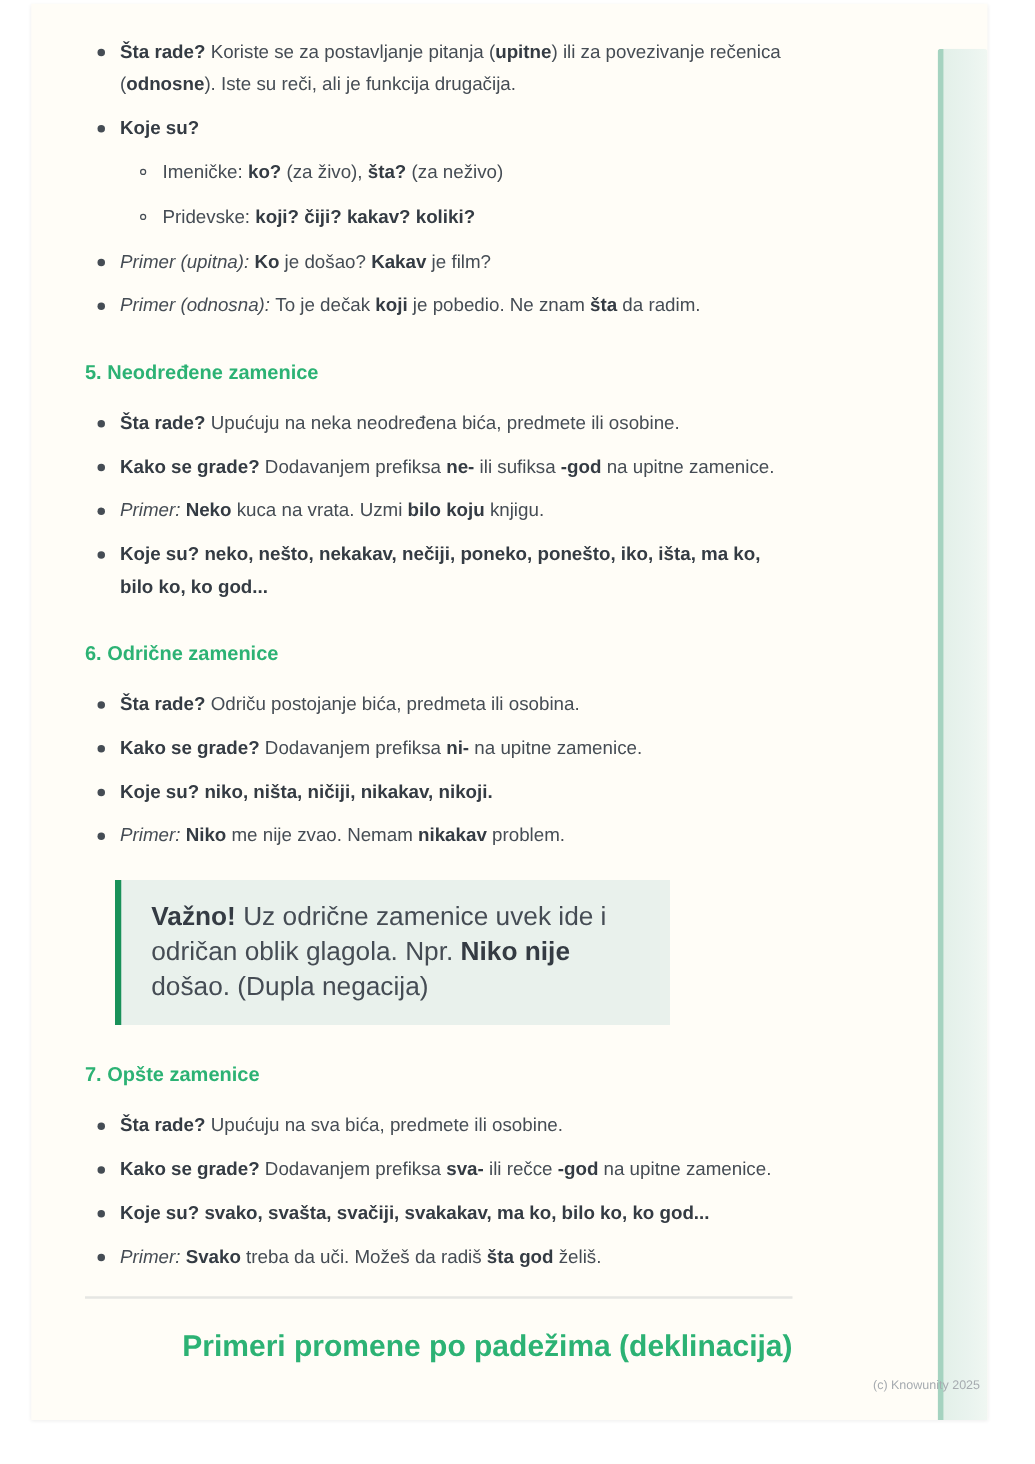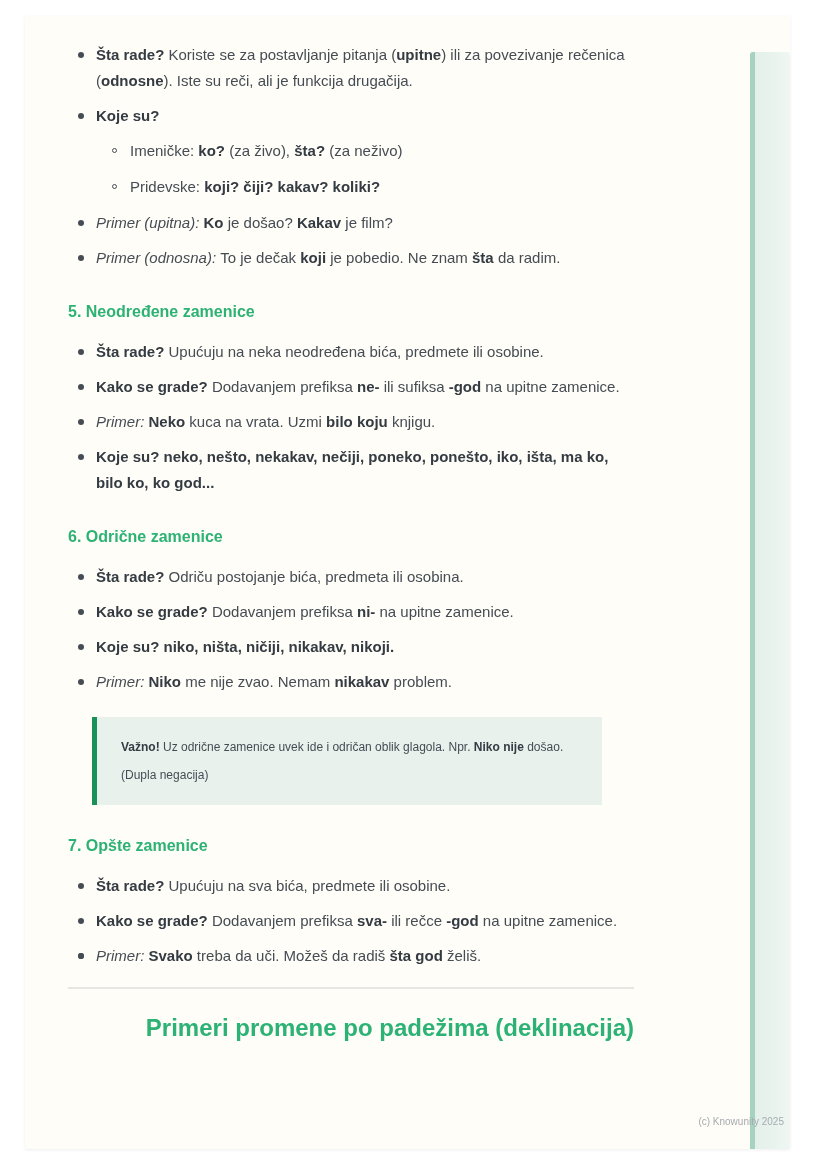--- a/index.html
+++ b/index.html
@@ -5,21 +5,21 @@
   * { box-sizing: border-box; }
   html, body { margin: 0; padding: 0; }
   body {
     width: 828px; height: 1171px;
     background: #ffffff;
     font-family: "Liberation Sans", "DejaVu Sans", sans-serif;
     position: relative;
     overflow: hidden;
   }
   .page {
-    position: absolute; left: 25px; top: 16px;
+    position: absolute; left: 25px; top: 3px;
     width: 765px; height: 1133px;
     background: #fffdf7;
     box-shadow: 0 1px 3px rgba(0,0,0,0.07);
   }
   .accent-strip {
     position: absolute; right: 0; top: 36px; bottom: 0;
     width: 40px;
     background: linear-gradient(to right, #e3f0e9 0%, #e9f3ee 55%, #f0f7f2 100%);
     border-left: 5px solid #a5d3c0;
     border-top-left-radius: 3px;
@@ -48,26 +48,26 @@
     left: 44px; width: 5px; height: 5px;
     background: transparent; border: 1.6px solid #454c54;
   }
   .section-heading {
     margin: 28px 0 14px 0;
     font-size: 16px; line-height: 26px;
     font-weight: 700; color: #2cb274;
   }
   .callout {
     margin: 22px 0 10px 24px;
-    width: 510px;
+    width: 444px;
     background: #e9f1ec;
     border-left: 5px solid #199159;
     padding: 16px 24px;
     line-height: 28px;
-    font-size: 12px;
+    font-size: 21px;
     color: #454c54;
   }
   .divider {
     border: none; height: 2px;
     background: #e6e6e3;
     margin: 18px 0 0 0;
   }
   .page-title {
     margin: 24px 0 0 0;
     font-size: 24px; line-height: 30px;
@@ -106,20 +106,20 @@
         <li class="l1"><span class="marker"></span><b>Šta rade?</b><span> Odriču postojanje bića, predmeta ili osobina.</span></li>
         <li class="l1"><span class="marker"></span><b>Kako se grade?</b><span> Dodavanjem prefiksa </span><b>ni-</b><span> na upitne zamenice.</span></li>
         <li class="l1"><span class="marker"></span><b>Koje su? niko, ništa, ničiji, nikakav, nikoji.</b></li>
         <li class="l1"><span class="marker"></span><span class="seg-i">Primer: </span><b>Niko</b><span> me nije zvao. Nemam </span><b>nikakav</b><span> problem.</span></li>
       </ul>
       <div class="callout"><b>Važno!</b><span> Uz odrične zamenice uvek ide i odričan oblik glagola. Npr. </span><b>Niko nije</b><span> došao. (Dupla negacija)</span></div>
       <h2 class="section-heading">7. Opšte zamenice</h2>
       <ul class="b-list">
         <li class="l1"><span class="marker"></span><b>Šta rade?</b><span> Upućuju na sva bića, predmete ili osobine.</span></li>
         <li class="l1"><span class="marker"></span><b>Kako se grade?</b><span> Dodavanjem prefiksa </span><b>sva-</b><span> ili rečce </span><b>-god</b><span> na upitne zamenice.</span></li>
-        <li class="l1"><span class="marker"></span></li>
+        <li class="l1"><span class="marker"></span><b>Koje su? svako, svašta, svačiji, svakakav, ma ko, bilo ko, ko god...</b></li>
         <li class="l1"><span class="marker"></span><span class="seg-i">Primer: </span><b>Svako</b><span> treba da uči. Možeš da radiš </span><b>šta god</b><span> želiš.</span></li>
       </ul>
       <hr class="divider">
       <h1 class="page-title">Primeri promene po padežima (deklinacija)</h1>
     </div>
   <div class="watermark">(c) Knowunity 2025</div>
 </div>
 
 </body></html>

